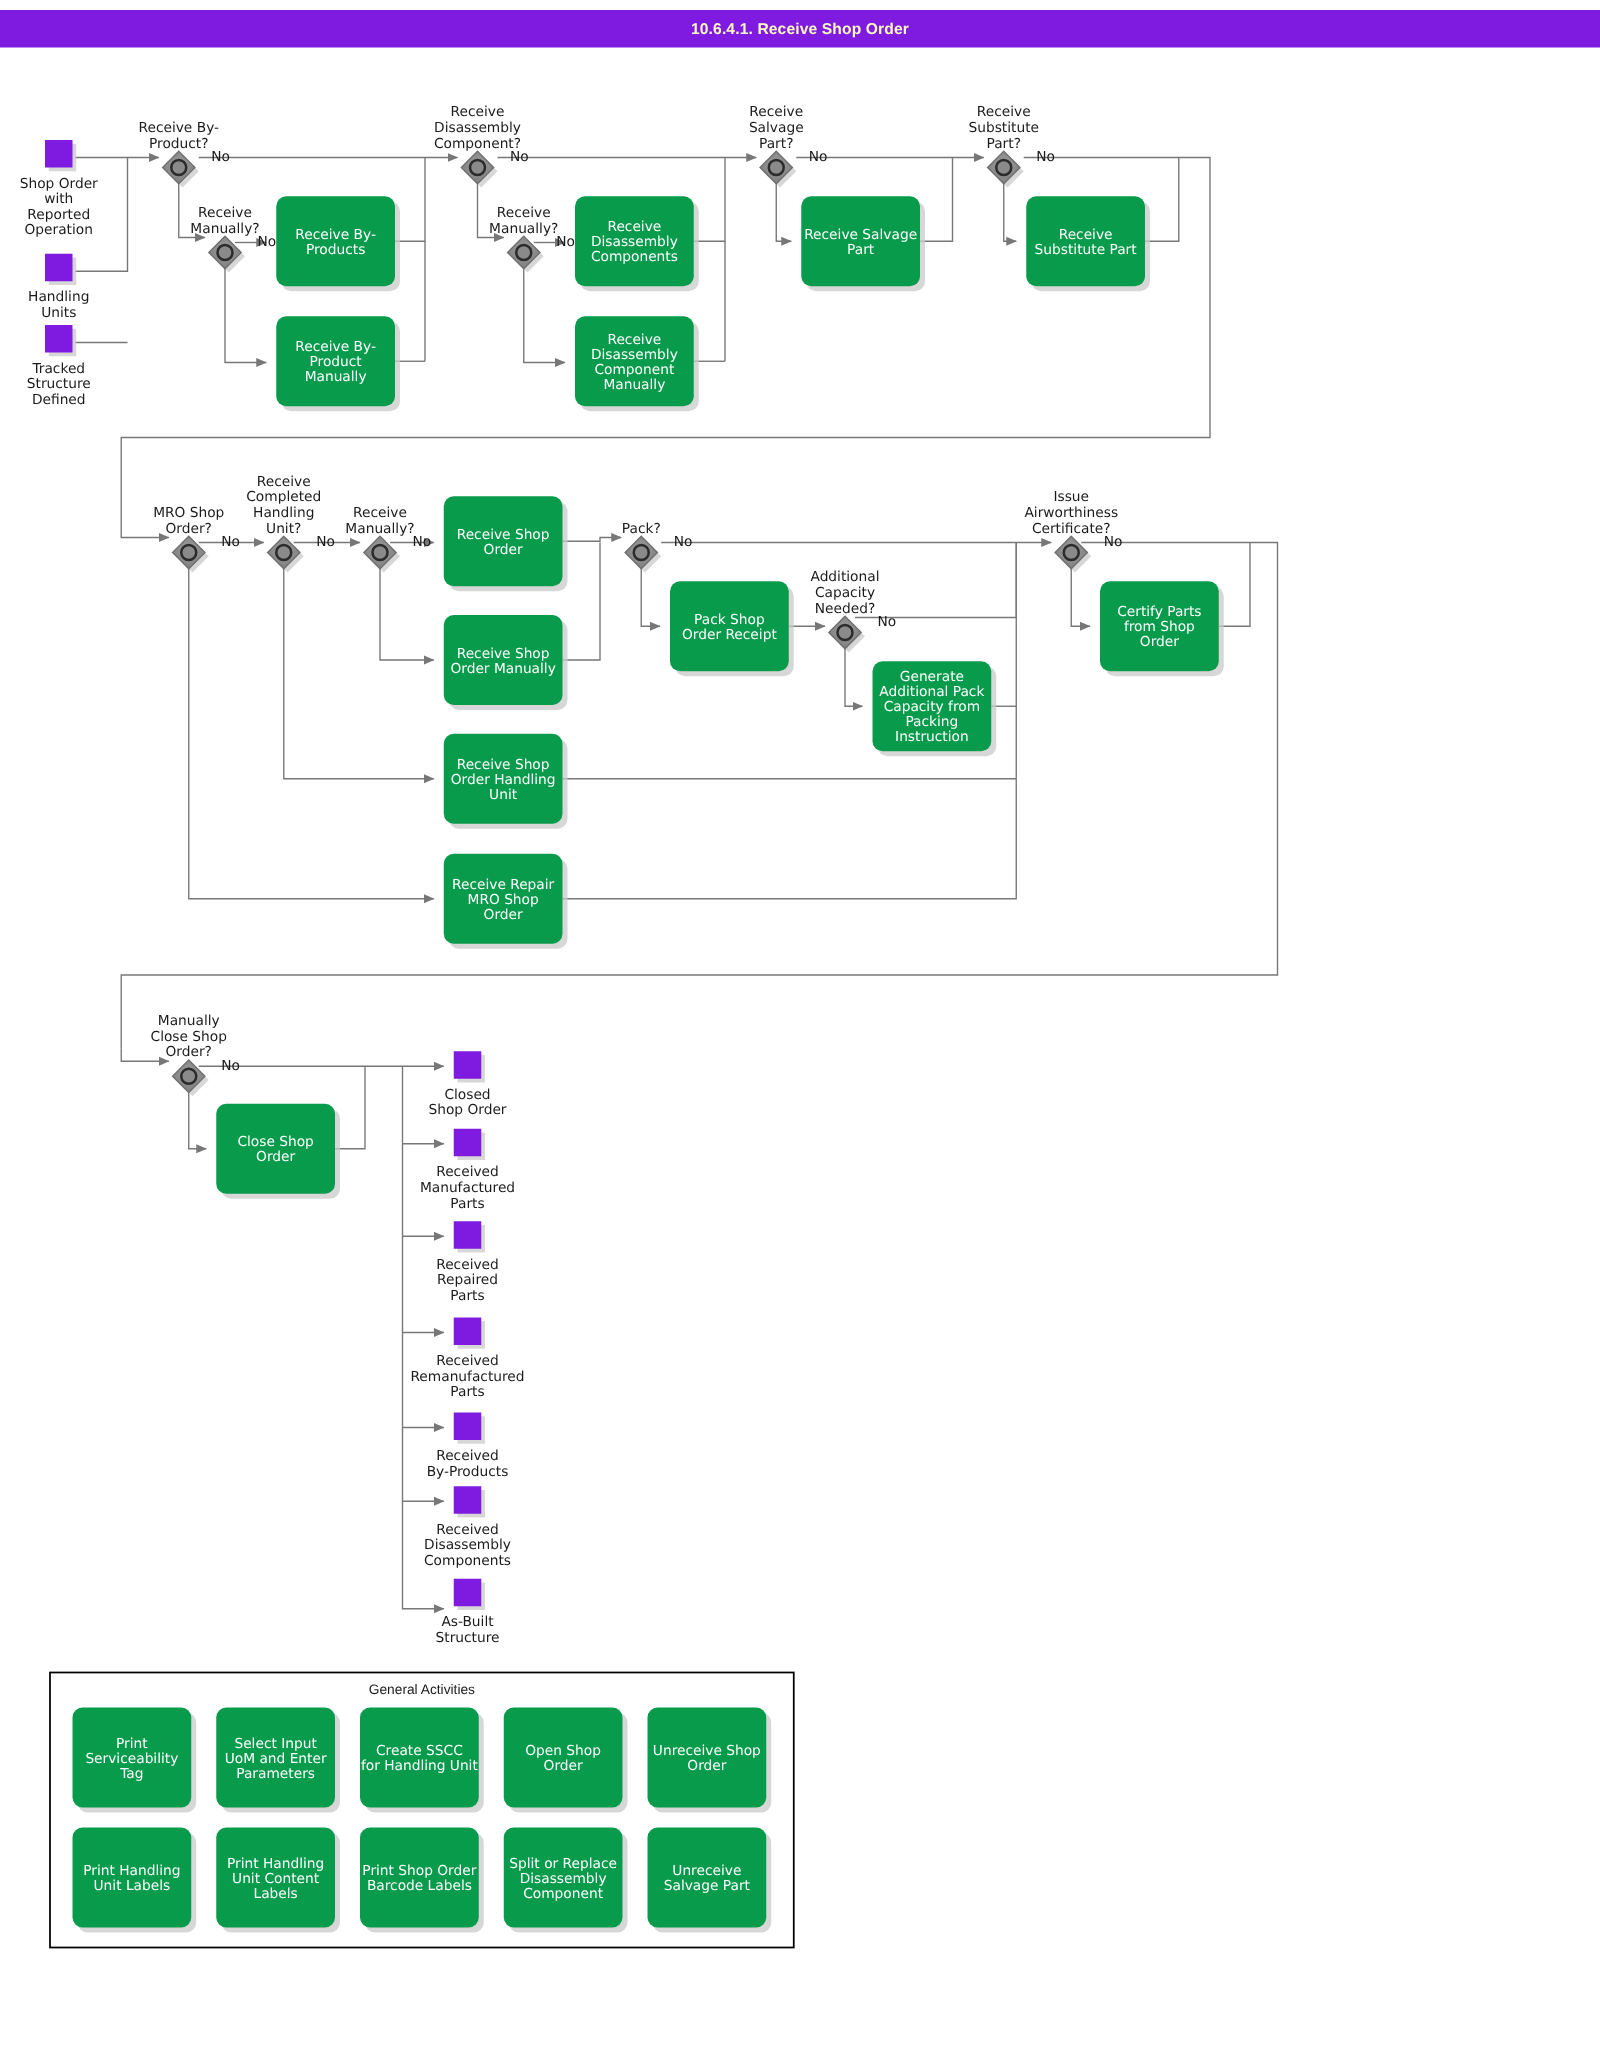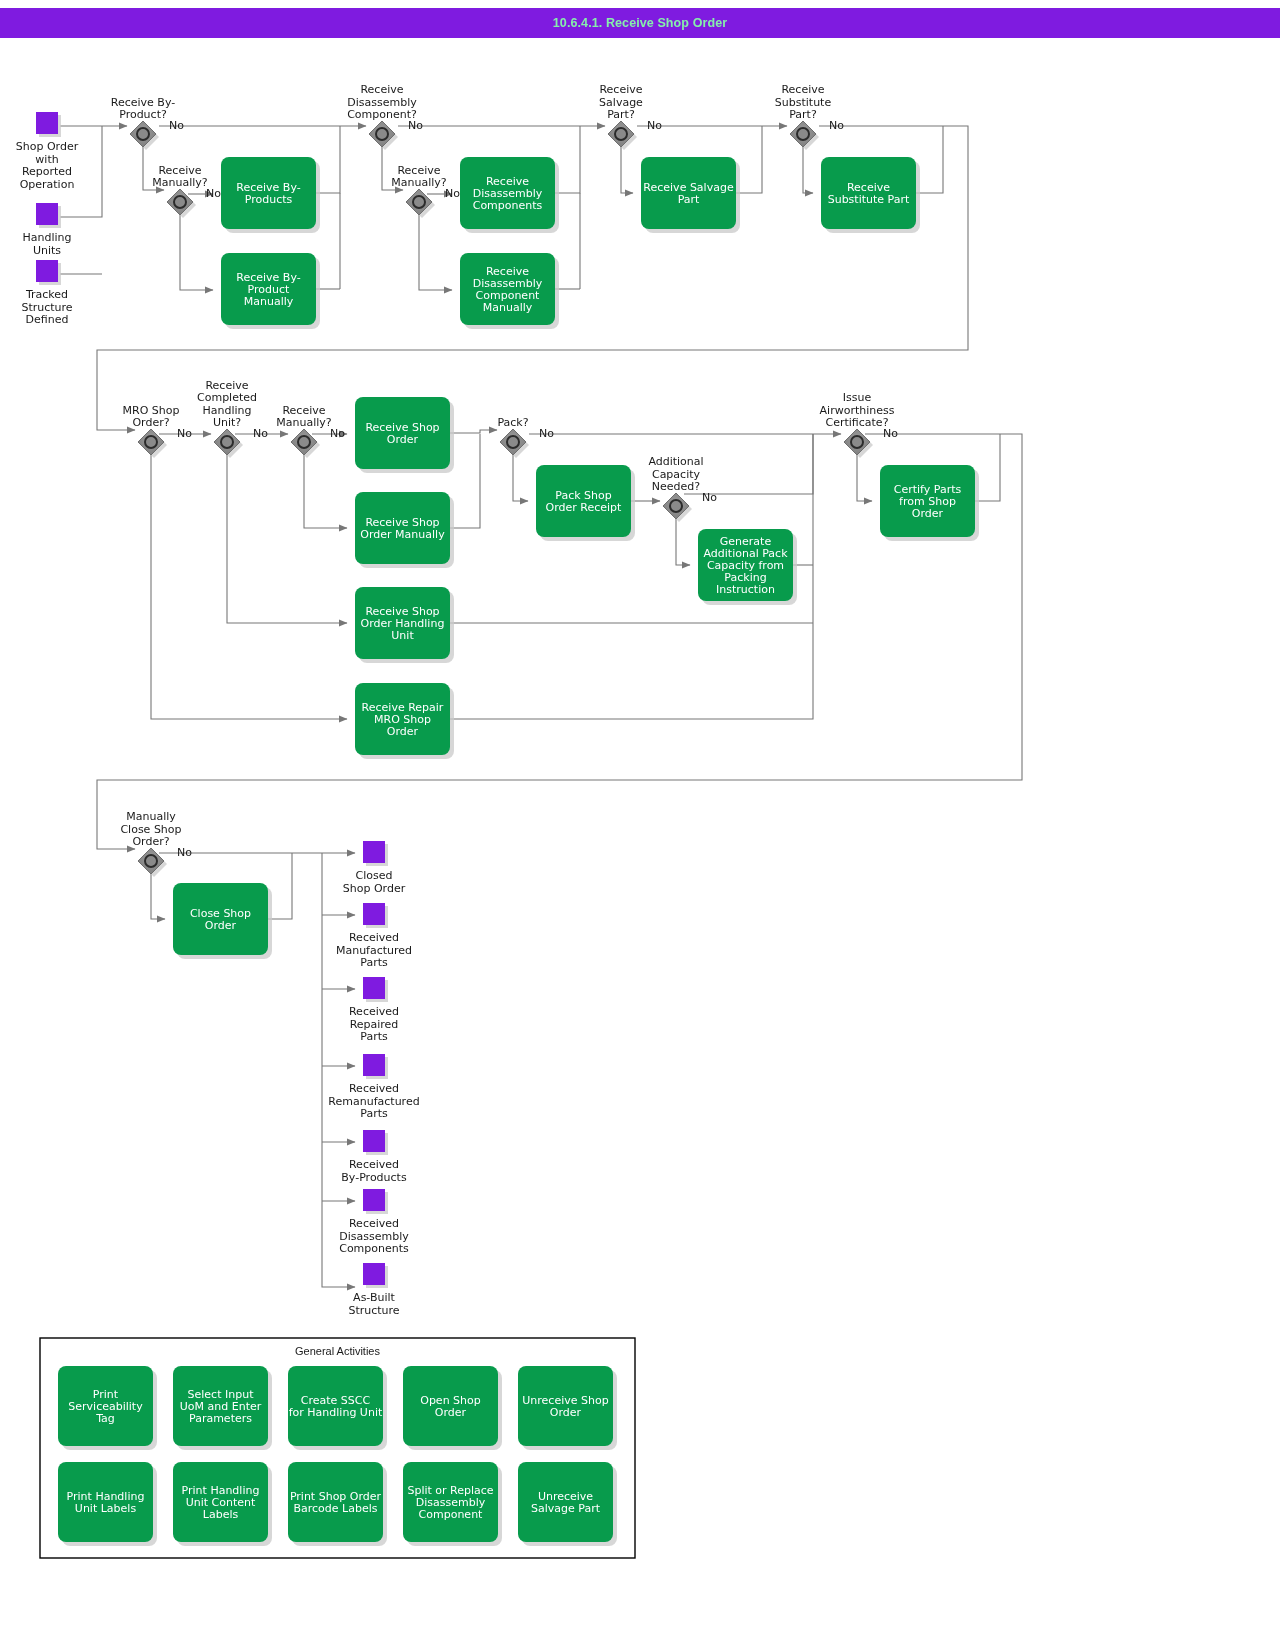--- a/index.html
+++ b/index.html
@@ -1,20 +1,20 @@
 <!DOCTYPE html>
 <html><head>
 <meta charset="utf-8">
 <style>
   html,body{margin:0;padding:0;background:#ffffff;}
   body{width:1280px;height:1640px;font-family:"DejaVu Sans",sans-serif;}
   #root{position:relative;width:1280px;height:1640px;overflow:hidden;}
   .titlebar{position:absolute;left:0;top:8px;width:1280px;height:30px;background:#7F1BE0;
             display:flex;align-items:center;justify-content:center;}
-  .titlebar .ttl{color:#86efac;font-family:"Liberation Sans",sans-serif;font-weight:bold;font-size:12.5px;letter-spacing:.1px;}
+  .titlebar .ttl{color:#fef9c3;font-family:"Liberation Sans",sans-serif;font-weight:bold;font-size:12.5px;letter-spacing:.1px;}
   svg{position:absolute;left:0;top:0;}
   text{font-family:"DejaVu Sans",sans-serif;}
   .lbl{font-size:11px;fill:#1a1a1a;}
   .nodetxt{font-size:11px;fill:#ffffff;}
   .edgelbl{font-size:11px;fill:#1a1a1a;}
   .gatxt{font-size:11px;fill:#1a1a1a;font-family:"Liberation Sans",sans-serif;}
   .ln{stroke:#777777;stroke-width:1.1;fill:none;}
   .grnbox{fill:#089B4C;}
   .shadow{fill:#c9c9c9;opacity:.75;}
   .purp{fill:#7F1BE0;}

